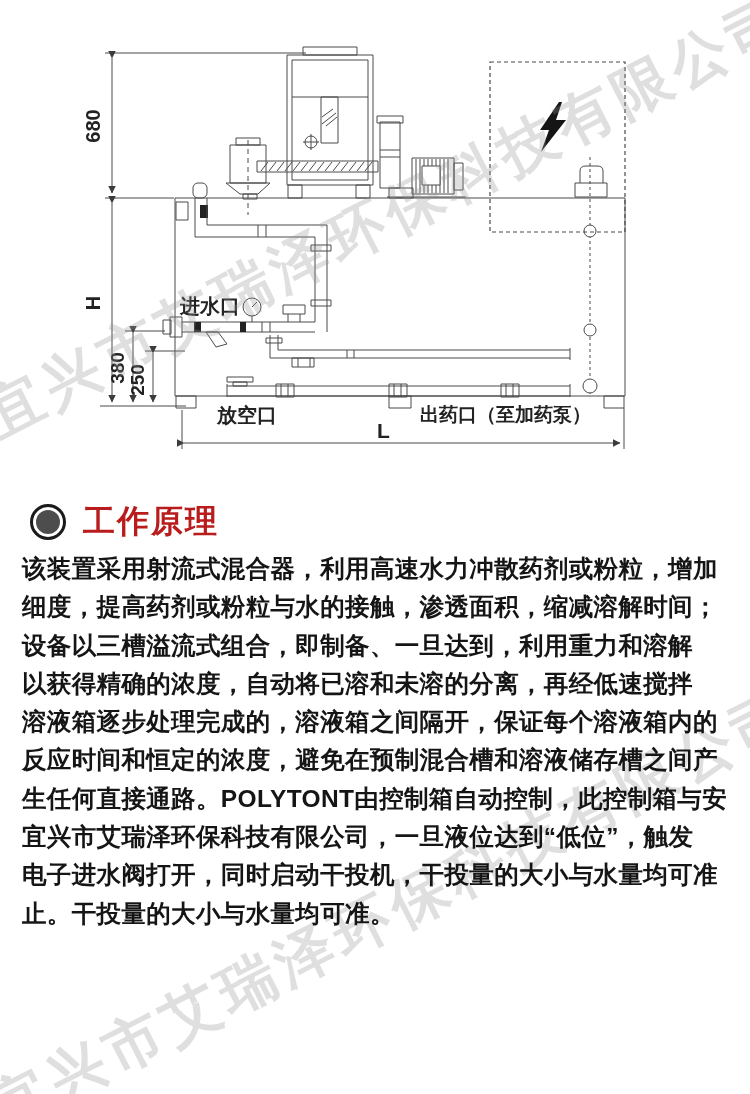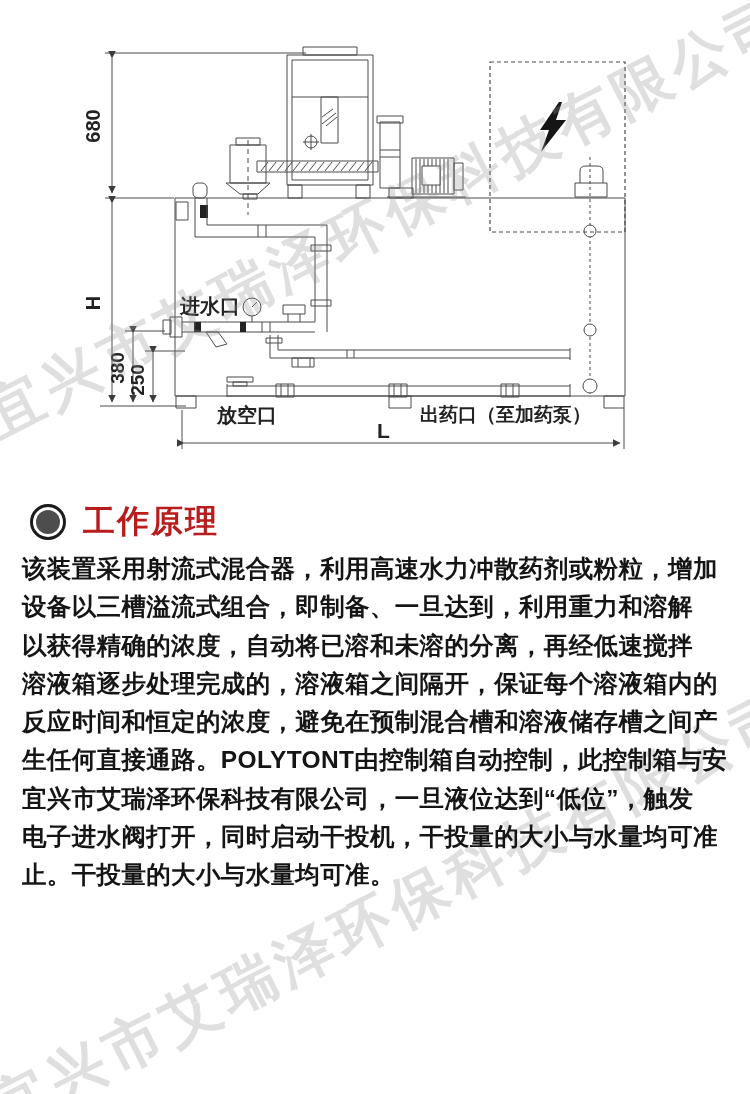--- a/index.html
+++ b/index.html
@@ -197,20 +197,21 @@
     <text x="420" y="421" font-size="19">出药口（至加药泵）</text>
   </svg>
 
   <div class="title-row">
     <span class="bullet"></span>
     <span class="sec-title">工作原理</span>
   </div>
 
   <div class="para">
     <div>该装置采用射流式混合器，利用高速水力冲散药剂或粉粒，增加</div>
+    <div>细度，提高药剂或粉粒与水的接触，渗透面积，缩减溶解时间；</div>
     <div>设备以三槽溢流式组合，即制备、一旦达到，利用重力和溶解</div>
     <div>以获得精确的浓度，自动将已溶和未溶的分离，再经低速搅拌</div>
     <div>溶液箱逐步处理完成的，溶液箱之间隔开，保证每个溶液箱内的</div>
     <div>反应时间和恒定的浓度，避免在预制混合槽和溶液储存槽之间产</div>
     <div>生任何直接通路。POLYTONT由控制箱自动控制，此控制箱与安</div>
     <div>宜兴市艾瑞泽环保科技有限公司，一旦液位达到“低位”，触发</div>
     <div>电子进水阀打开，同时启动干投机，干投量的大小与水量均可准</div>
     <div>止。干投量的大小与水量均可准。</div>
   </div>
 

